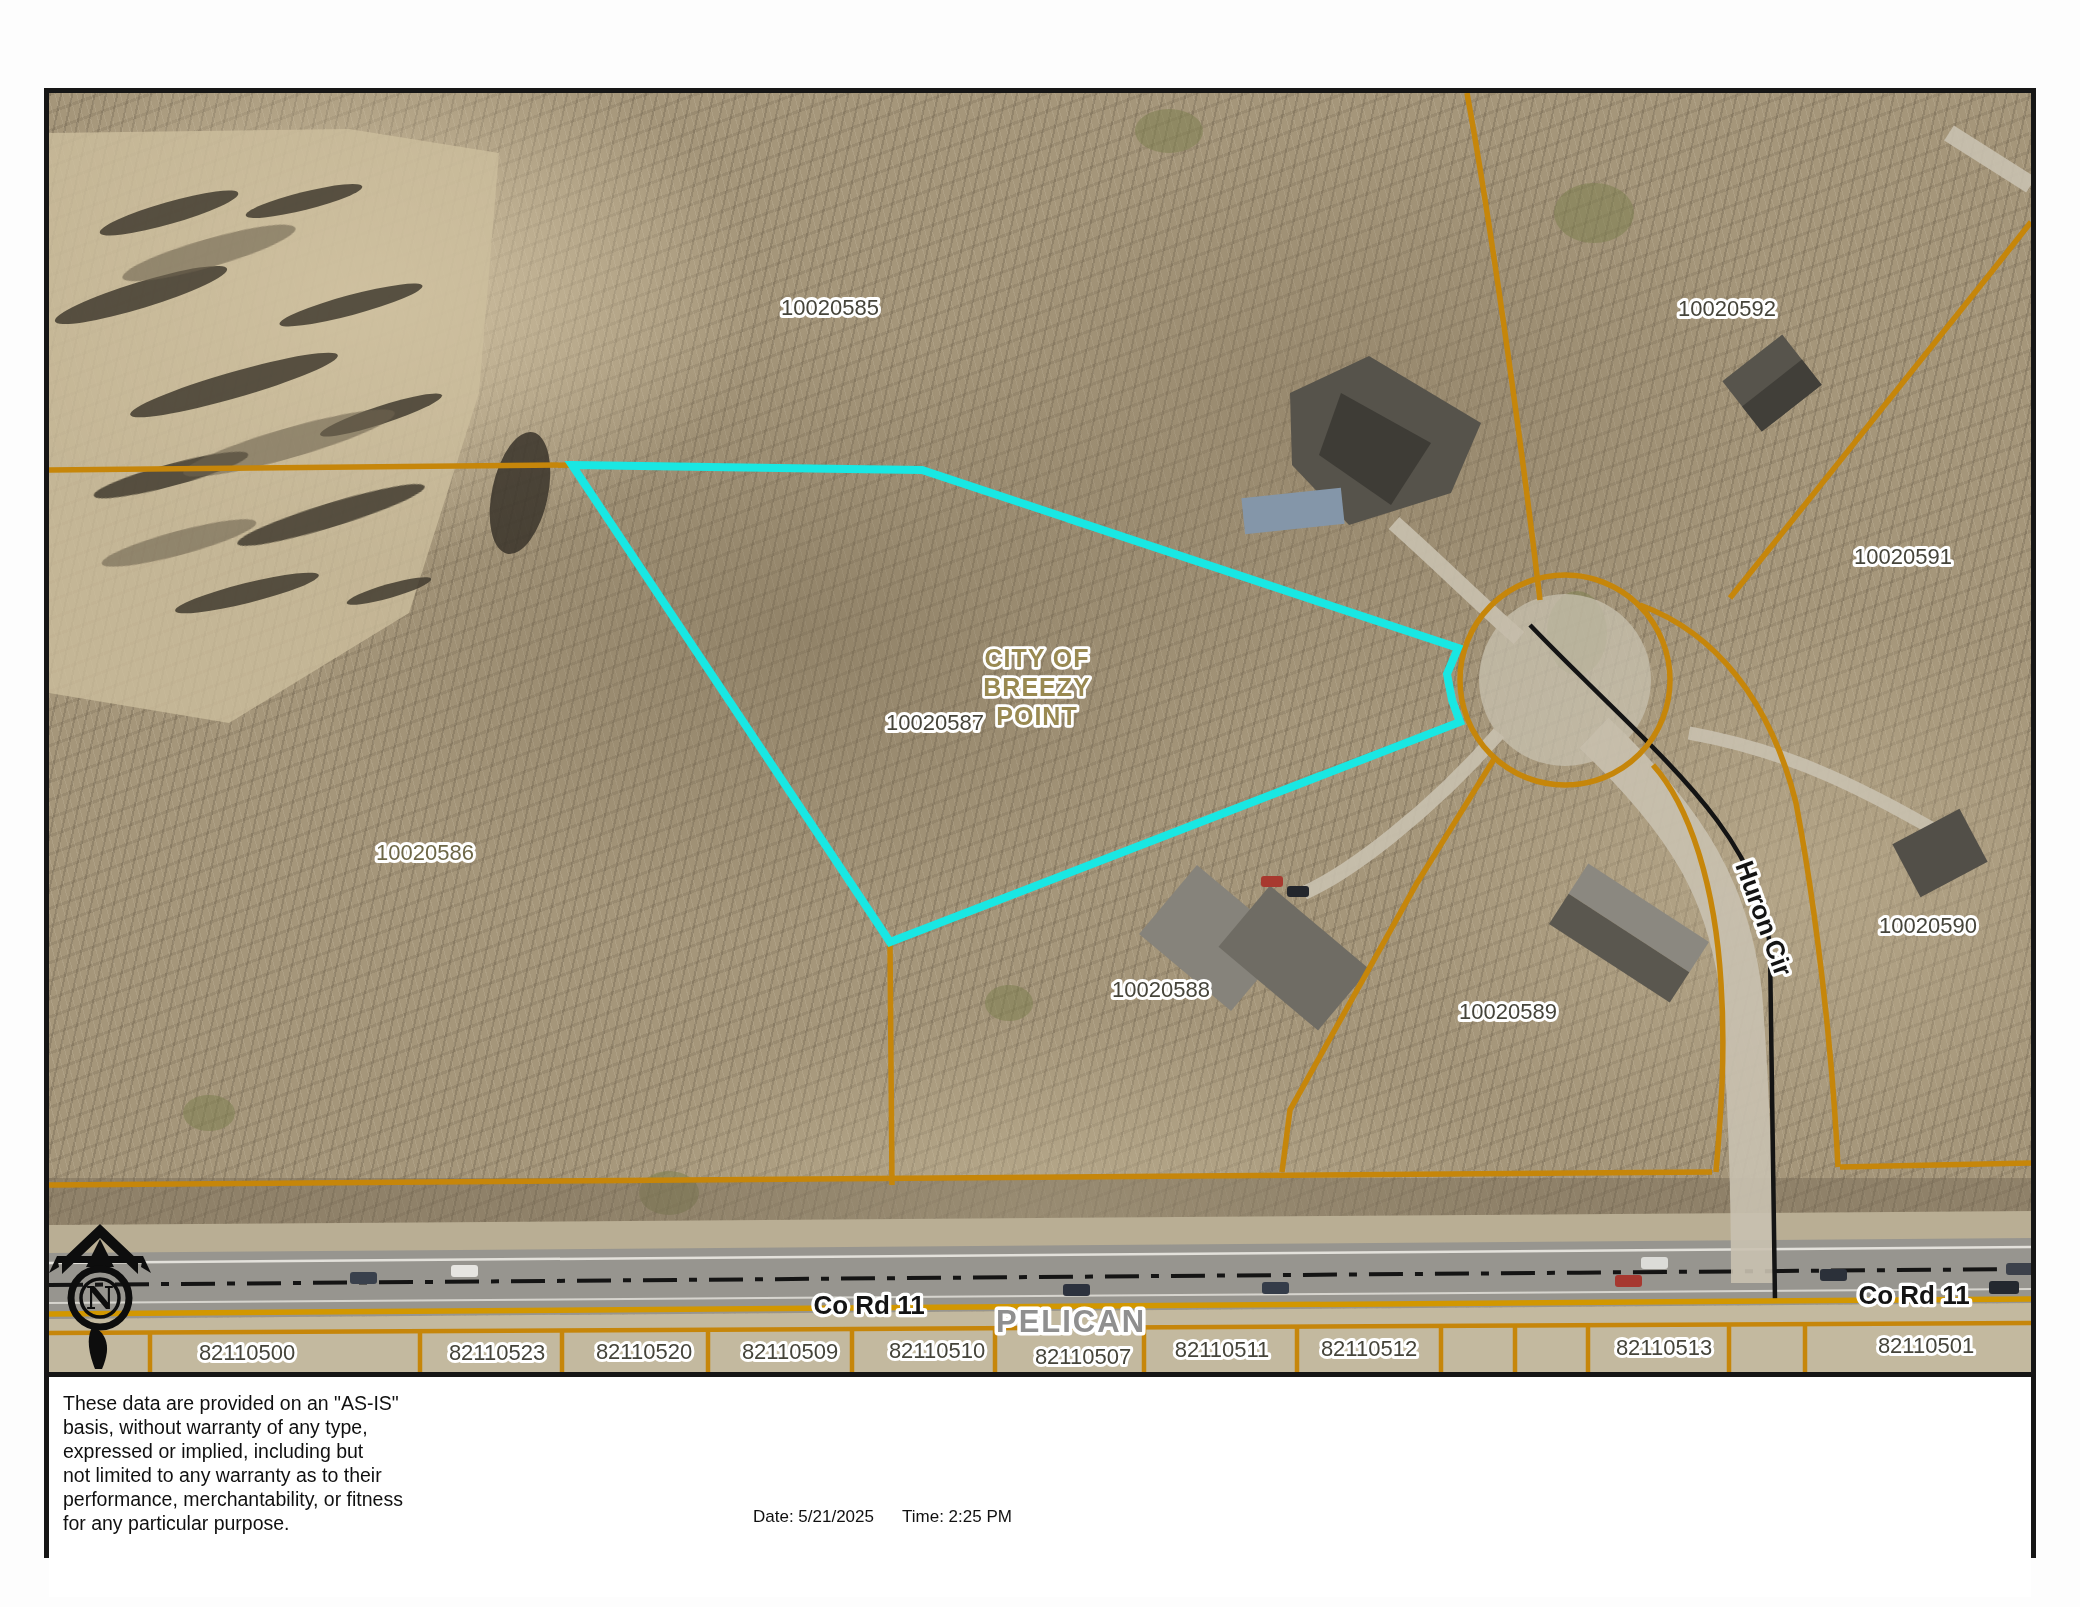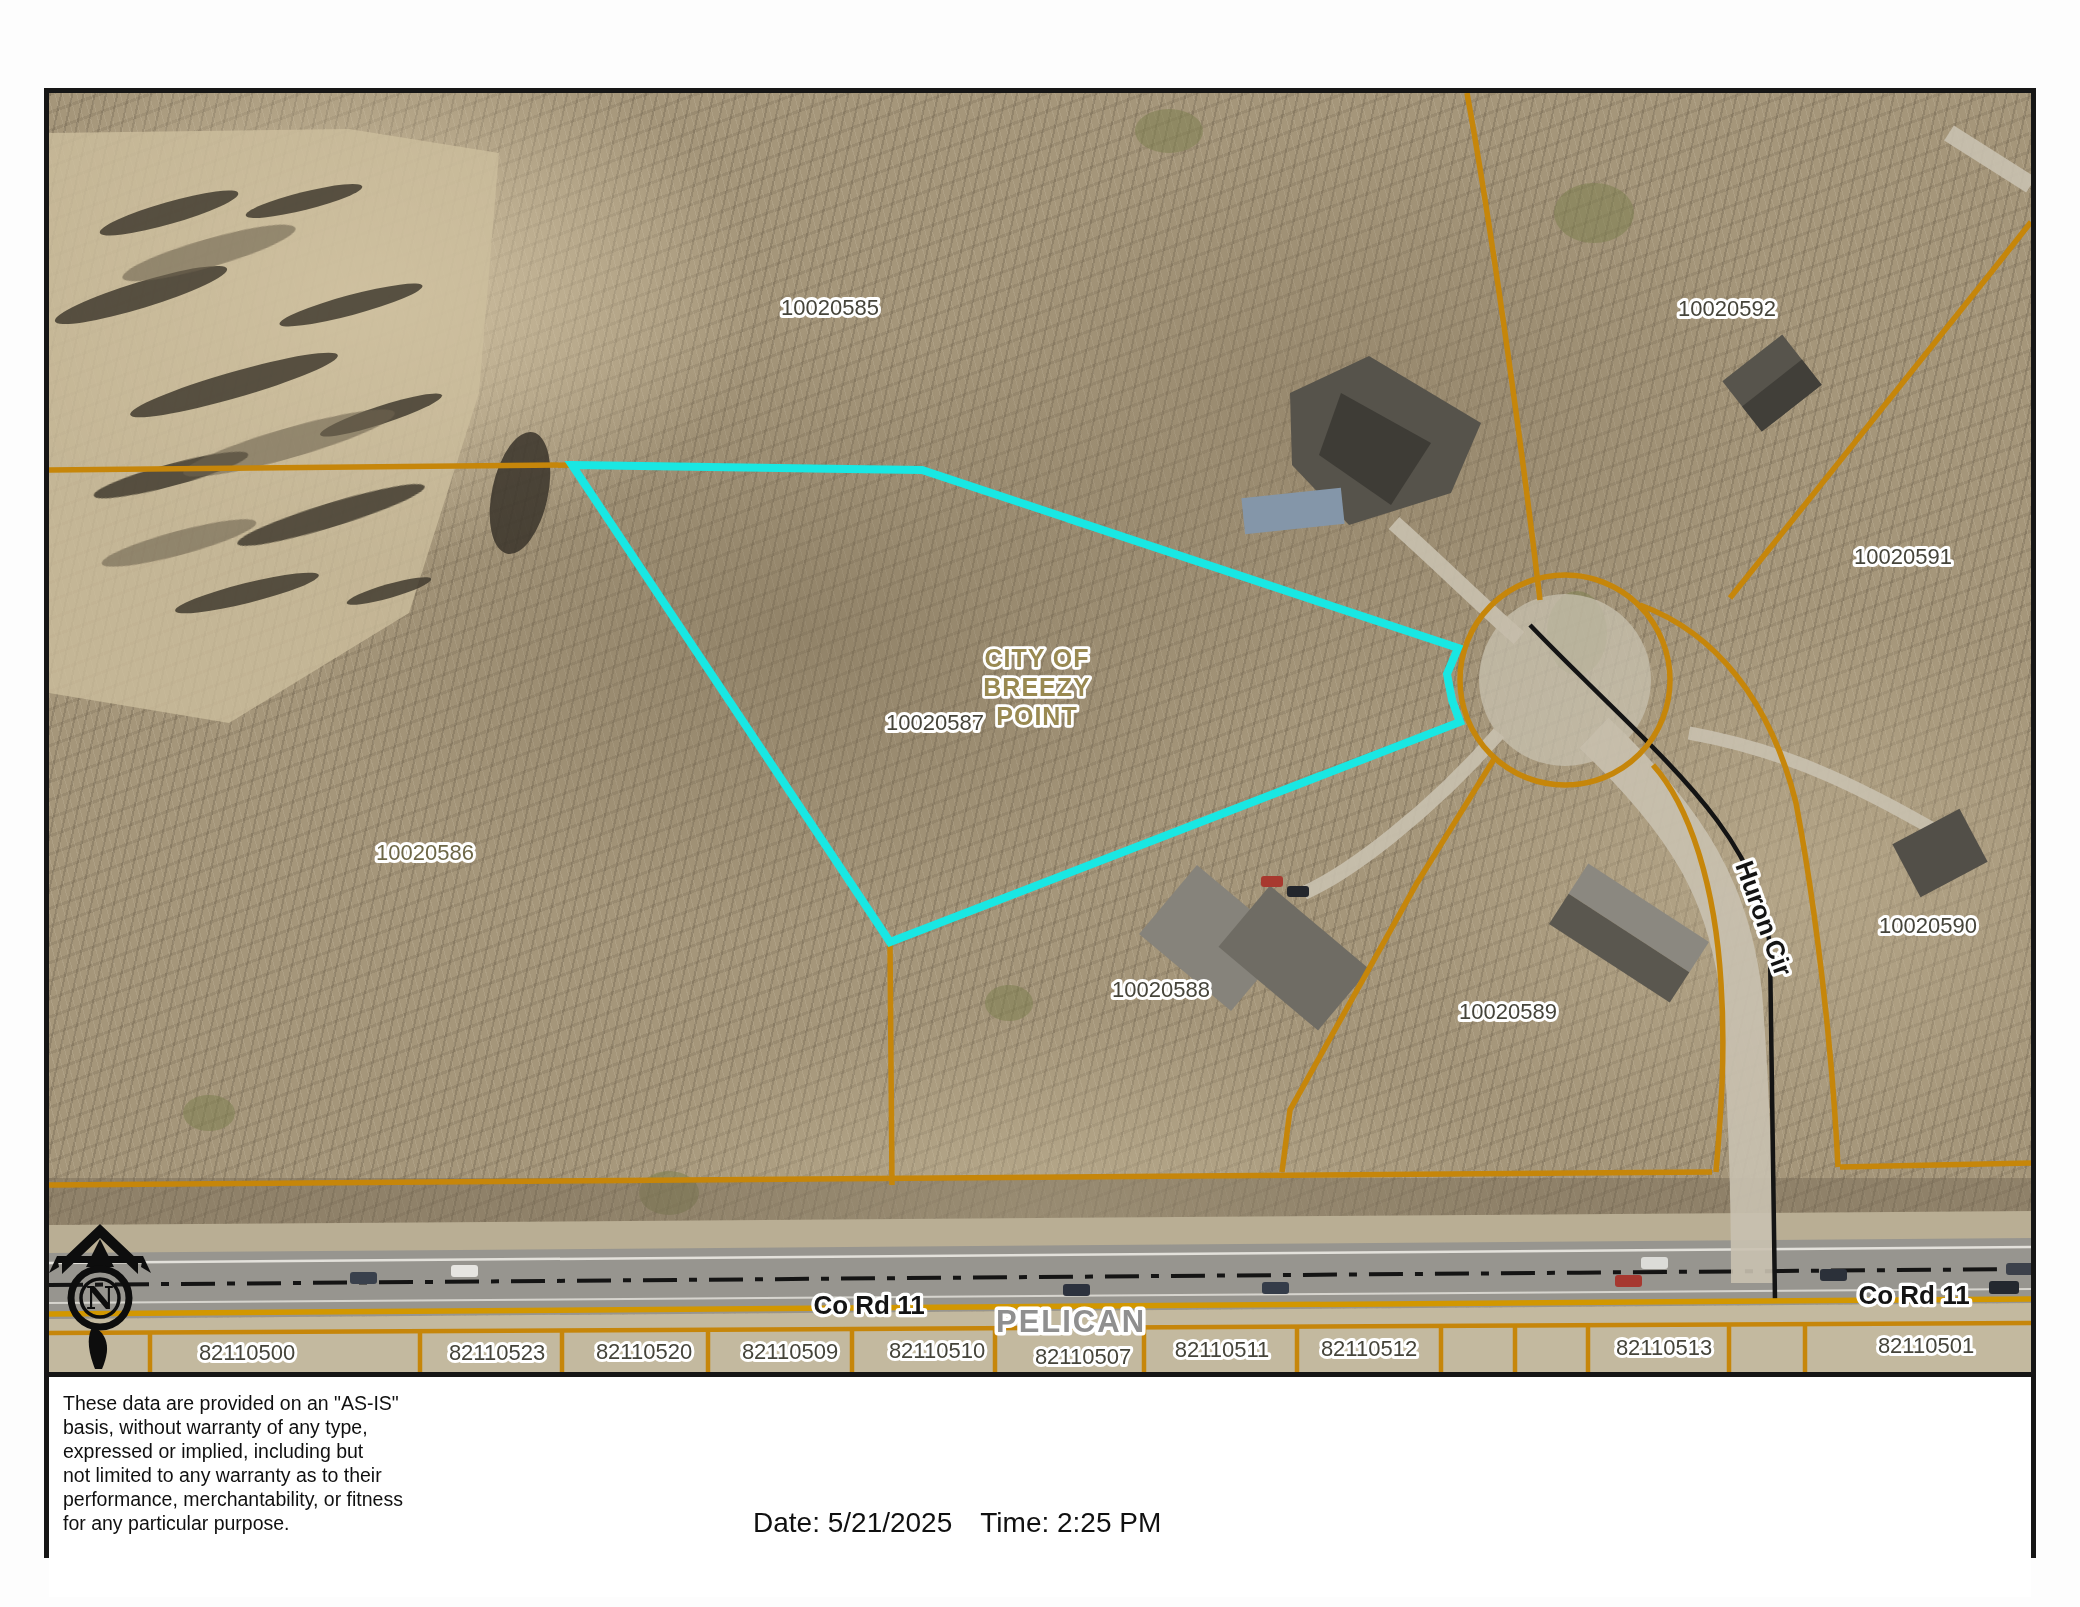--- a/index.html
+++ b/index.html
@@ -28,21 +28,21 @@
   }
   .aerial svg{position:absolute;left:0;top:0;}
   .sep{width:1982px;height:5px;background:#161616;}
   
   .footer{position:relative;width:1982px;height:220px;background:#ffffff;}
   .disclaimer{
     position:absolute;left:14px;top:14px;width:480px;
     font-size:19.5px;line-height:24px;color:#101010;white-space:pre-line;
   }
   .datetime{
-    position:absolute;left:704px;top:130px;font-size:28px;color:#101010;
+    position:absolute;left:704px;top:130px;font-size:17px;color:#101010;
   }
   .datetime .gap{display:inline-block;width:28px;}
   
   text{font-family:"Liberation Sans",sans-serif;}
   .pid{font-size:22px;fill:#45443a;stroke:#ffffff;stroke-width:6px;
        paint-order:stroke;stroke-linejoin:round;text-anchor:middle;}
   .pid-olive{fill:#6d6747;}
   .city{font-size:25px;font-weight:bold;fill:#998951;stroke:#ffffff;stroke-width:5.5px;
         paint-order:stroke;stroke-linejoin:round;text-anchor:middle;letter-spacing:1px;}
   .road{font-size:26px;font-weight:bold;fill:#141414;stroke:#ffffff;stroke-width:6.5px;

